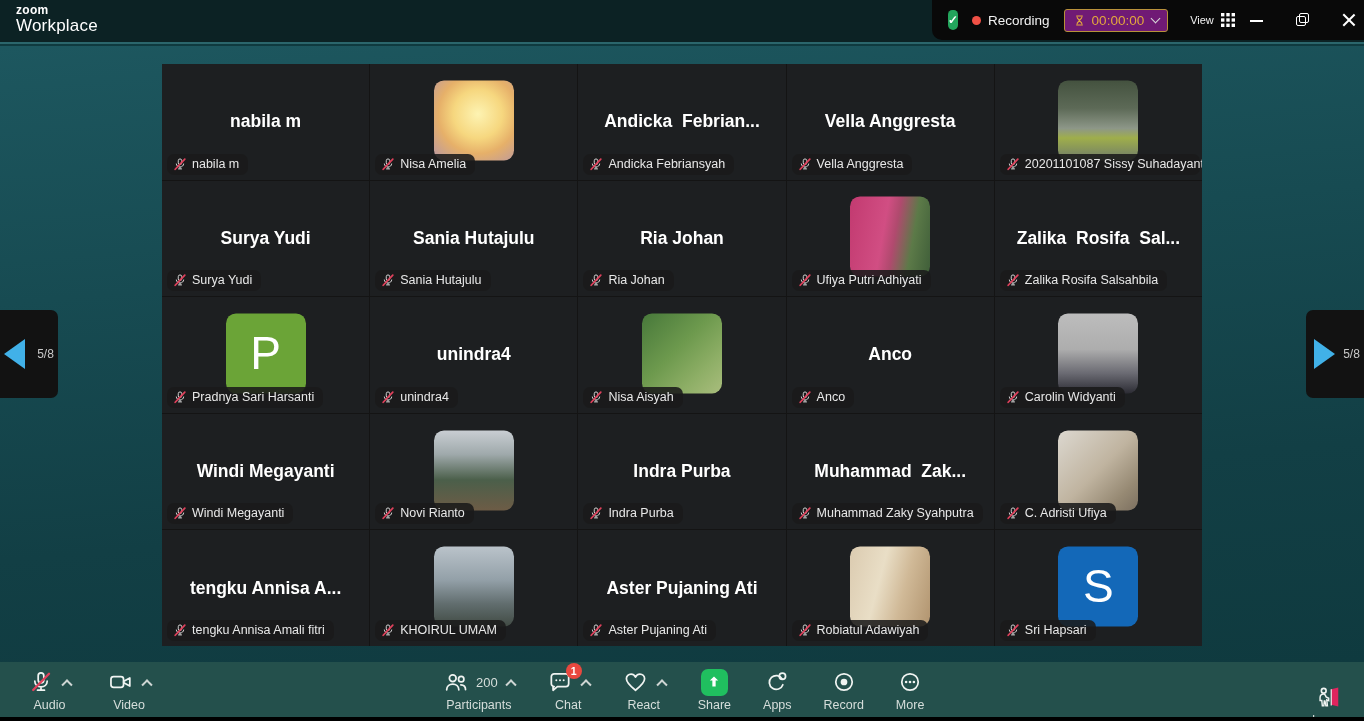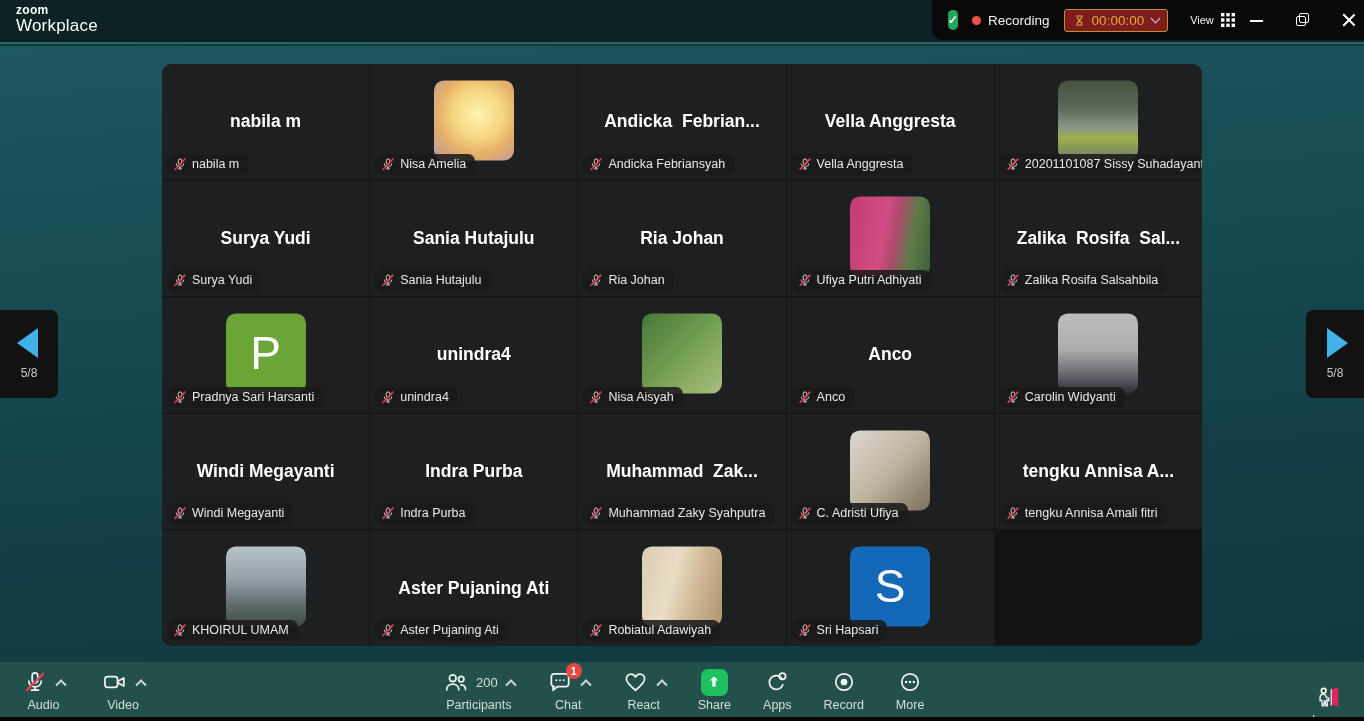--- a/index.html
+++ b/index.html
@@ -12,39 +12,39 @@
   .logo { position:absolute; left:16px; top:4px; color:#fff; line-height:1.05; }
   .logo .z1 { font-size:12px; font-weight:700; letter-spacing:.3px; }
   .logo .z2 { font-size:17px; font-weight:500; letter-spacing:.2px; }
   .tb-right { position:absolute; right:0; top:0; height:40px; width:432px; background:#090909;
     border-radius:0 0 0 10px; display:flex; align-items:center; padding:0 14px 0 16px; gap:14px; }
   .shield { width:20px; height:20px; background:#23a55c; border-radius:6px 6px 7px 7px;
     display:flex; align-items:center; justify-content:center; color:#fff; font-size:12px; font-weight:700; }
   .recwrap { display:flex; align-items:center; gap:7px; }
   .recdot { width:9px; height:9px; border-radius:50%; background:#f05146; }
   .rectext { color:#f2f2f2; font-size:13.5px; }
-  .timer { display:flex; align-items:center; gap:6px; border:1px solid #b8913a; background:#7f1d1d;
+  .timer { display:flex; align-items:center; gap:6px; border:1px solid #b8913a; background:#701a75;
     border-radius:3px; padding:3px 8px; color:#e3a83d; font-size:13.5px; }
   .timer .chev-down { width:7px; height:7px; border-left:1.6px solid #d8d8d8; border-top:1.6px solid #d8d8d8;
     transform:rotate(225deg); margin-left:2px; margin-top:-3px; }
   .viewwrap { display:flex; align-items:center; gap:7px; color:#f2f2f2; font-size:11px; margin-left:8px; }
   .winbtns { margin-left:auto; display:flex; align-items:center; gap:30px; padding-right:2px; }
   .winbtn { width:16px; height:16px; position:relative; cursor:default; }
   .minbar { position:absolute; left:1px; top:8px; width:13px; height:1.6px; background:#fff; }
   .restore-b { position:absolute; left:1px; top:4px; width:10px; height:10px; border:1.4px solid #fff; border-radius:2px; }
   .restore-f { position:absolute; left:4px; top:1px; width:10px; height:10px; border:1.4px solid #fff; border-radius:2px; background:#090909; }
   .closex::before, .closex::after { content:""; position:absolute; left:7px; top:0; width:1.6px; height:16px; background:#fff; }
   .closex::before { transform:rotate(45deg); } .closex::after { transform:rotate(-45deg); }
 
   
   .main { position:absolute; left:0; top:46px; width:1364px; height:616px;
     background:linear-gradient(175deg,#1d575f 0%,#174b52 35%,#123f45 70%,#0f3a3f 100%); }
 
   .grid { position:absolute; left:162px; top:18px; width:1040px; height:582px;
-    background:#141414; border-radius:10px; overflow:hidden;
+    background:#141414; border-radius:0; overflow:hidden;
     display:grid; grid-template-columns:repeat(5,1fr); grid-template-rows:repeat(5,1fr); gap:1px; }
   .tile { position:relative; background:#1d1f21; }
   .tile-title { position:absolute; inset:0; display:flex; align-items:center; justify-content:center;
     color:#fff; font-size:17.5px; font-weight:700; white-space:pre; }
   .avatar { position:absolute; left:50%; top:50%; transform:translate(-50%,-52%);
     width:80px; height:80px; border-radius:10px; }
   .letter-avatar { display:flex; align-items:center; justify-content:center;
     color:#fff; font-size:46px; font-weight:400; }
   .namepill { position:absolute; left:5px; bottom:5px; max-width:200px; display:inline-flex; align-items:center;
     gap:5px; background:rgba(26,26,26,.88); border-radius:7px; padding:3px 9px 4px 6px;
@@ -57,33 +57,33 @@
   .av-pink-hijab { background:linear-gradient(100deg,#c23a70 0%,#d14e83 42%,#b04a6e 55%,#5c7a48 75%,#3f5e39 100%); }
   .av-green-field { background:linear-gradient(135deg,#47783a 0%,#6e9a4e 45%,#8faf67 75%,#a9bd7d 100%); }
   .av-studio-portrait { background:linear-gradient(180deg,#bdbdbd 0%,#adadad 45%,#6a6a72 75%,#2c2c34 100%); }
   .av-mountain-hike { background:linear-gradient(180deg,#c9ced3 0%,#9fa9ab 30%,#4b5f4a 62%,#6d5c46 100%); }
   .av-selfie { background:linear-gradient(135deg,#dcd8d0 0%,#c0b4a0 50%,#978a74 80%,#7c7060 100%); }
   .av-monument { background:linear-gradient(180deg,#bac3ca 0%,#93a0a8 42%,#616d6e 72%,#414b44 100%); }
   .av-curtain { background:linear-gradient(105deg,#dbcbb0 0%,#e9dec6 38%,#d0b997 65%,#b1946f 100%); }
 
   
   .pager { position:absolute; width:58px; height:88px; background:#121212; z-index:5;
-    display:flex; flex-direction:column; align-items:center; justify-content:center; gap:8px; cursor:pointer; }
+    display:flex; flex-direction:row; align-items:center; justify-content:center; gap:8px; cursor:pointer; }
   .pager-left  { left:0; top:264px; border-radius:0 7px 7px 0; }
   .pager-right { right:0; top:264px; border-radius:7px 0 0 7px; }
   .tri { width:0; height:0; border-top:15px solid transparent; border-bottom:15px solid transparent; }
   .tri-left  { border-right:21px solid #41b1e8; margin-right:4px; }
   .tri-right { border-left:21px solid #41b1e8; margin-left:4px; }
   .pagetext { color:#c9c9c9; font-size:12px; }
 
   
   .toolbar { position:absolute; left:0; top:662px; width:1364px; height:55px; background:#24504c;
     display:flex; align-items:center; }
   .bottomstrip { position:absolute; left:0; top:717px; width:1364px; height:4px; background:#000; }
-  .tb-left { display:flex; align-items:flex-start; gap:36px; padding-left:22px; width:210px; }
+  .tb-left { display:flex; align-items:flex-start; gap:36px; padding-left:28px; width:210px; }
   .tb-center { display:flex; align-items:flex-start; gap:32px; position:absolute; left:443px; top:6px; }
   .tb-rightgrp { position:absolute; right:18px; top:21px; }
   .ctl { display:flex; flex-direction:column; align-items:center; gap:2px; cursor:pointer; }
   .ctl-top { display:flex; align-items:center; gap:9px; height:28px; }
   .ctl-label { color:#d6dedb; font-size:12.5px; }
   .count { color:#d6dedb; font-size:13px; margin-left:-2px; }
   .chev { width:8px; height:8px; border-left:2px solid #cfd6d4; border-top:2px solid #cfd6d4;
     transform:rotate(45deg) translate(2px,2px); cursor:pointer; }
   .iconwrap { position:relative; display:flex; align-items:center; justify-content:center; }
   .badge { position:absolute; top:-6px; right:-9px; min-width:16px; height:16px; border-radius:8px;
@@ -316,20 +316,31 @@
           <div class="namepill">
             <svg width="14" height="14" viewBox="0 0 16 16" fill="none">
               <rect x="6" y="2.2" width="4" height="6.5" rx="2" stroke="#d8d8d8" stroke-width="1.1"></rect>
               <path d="M3.8 7.5c0 2.4 1.9 3.9 4.2 3.9s4.2-1.5 4.2-3.9M8 11.4v2M5.8 13.6h4.4" stroke="#d8d8d8" stroke-width="1.1"></path>
               <path d="M2.5 14L13.5 2.5" stroke="#e0415c" stroke-width="2" stroke-linecap="round"></path>
             </svg>
             <span>Windi Megayanti</span>
           </div>
         </div>
         <div class="tile">
+          <div class="avatar av-mountain-hike"></div>
+          <div class="namepill">
+            <svg width="14" height="14" viewBox="0 0 16 16" fill="none">
+              <rect x="6" y="2.2" width="4" height="6.5" rx="2" stroke="#d8d8d8" stroke-width="1.1"></rect>
+              <path d="M3.8 7.5c0 2.4 1.9 3.9 4.2 3.9s4.2-1.5 4.2-3.9M8 11.4v2M5.8 13.6h4.4" stroke="#d8d8d8" stroke-width="1.1"></path>
+              <path d="M2.5 14L13.5 2.5" stroke="#e0415c" stroke-width="2" stroke-linecap="round"></path>
+            </svg>
+            <span>Novi Rianto</span>
+          </div>
+        </div>
+        <div class="tile">
           <div class="tile-title">Indra Purba</div>
           <div class="namepill">
             <svg width="14" height="14" viewBox="0 0 16 16" fill="none">
               <rect x="6" y="2.2" width="4" height="6.5" rx="2" stroke="#d8d8d8" stroke-width="1.1"></rect>
               <path d="M3.8 7.5c0 2.4 1.9 3.9 4.2 3.9s4.2-1.5 4.2-3.9M8 11.4v2M5.8 13.6h4.4" stroke="#d8d8d8" stroke-width="1.1"></path>
               <path d="M2.5 14L13.5 2.5" stroke="#e0415c" stroke-width="2" stroke-linecap="round"></path>
             </svg>
             <span>Indra Purba</span>
           </div>
         </div>

